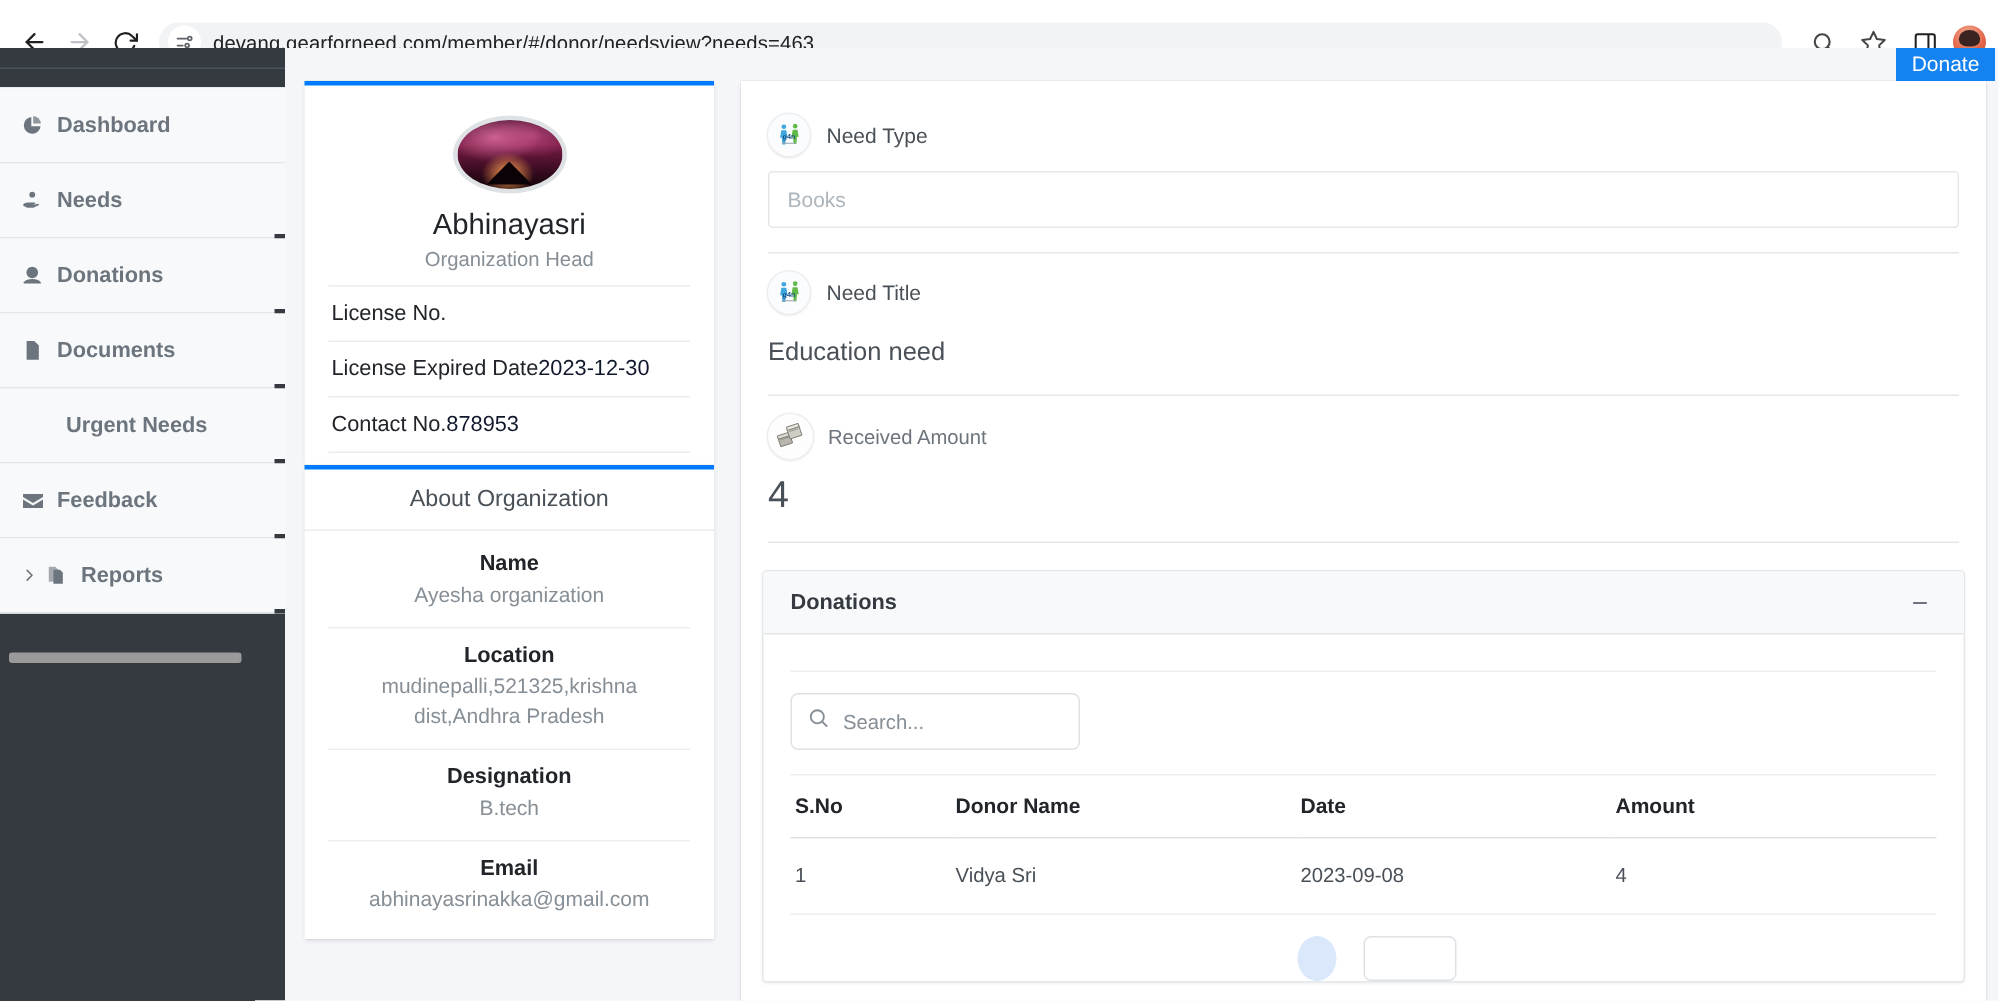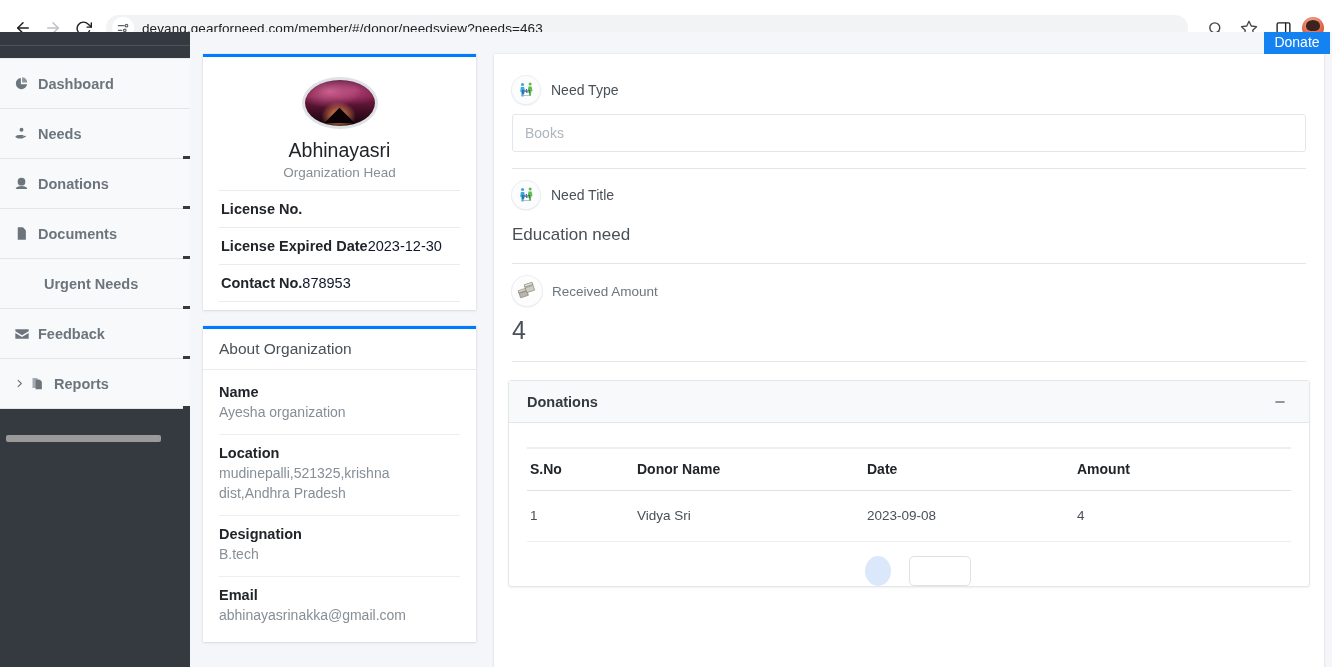--- a/index.html
+++ b/index.html
@@ -198,24 +198,24 @@
     color: #868e96;
     padding: 3px 0 10px;
   }
   .kv-row {
     border-top: 1px solid #e9ecef;
     padding: 10px 2px;
     font-size: 14.5px;
     color: #212529;
   }
   .kv-row:last-child { border-bottom: 1px solid #e9ecef; }
-  .kv-row b { font-weight: 700; }
+  .kv-row b { font-weight: 400; }
   .kv-val { color: #0f172a; font-weight: 400; }
 
-  .about-card { margin-top: 16px; padding-bottom: 6px; }
+  .about-card { padding-bottom: 6px; text-align: center; }
   .about-head {
     padding: 11px 16px 11px;
     font-size: 15.5px;
     color: #495057;
     border-bottom: 1px solid #e9ecef;
   }
   .about-body { padding: 4px 16px 0; }
   .ab-block { padding: 10px 0 11px; }
   .ab-block + .ab-block { border-top: 1px solid #eceef0; }
   .ab-label {
@@ -610,20 +610,31 @@
             <span class="collapse-icon">
               <svg width="14" height="14" viewBox="0 0 24 24" stroke="currentColor" stroke-width="2.2" stroke-linecap="round">
                   <line x1="5" y1="12" x2="19" y2="12"></line>
                 </svg>
             </span>
           </div>
 
           <div class="don-body">
             <div class="table-wrap">
 
+              <div class="search-zone">
+                <div class="search-box">
+                  <span>
+                    <svg width="15" height="15" viewBox="0 0 24 24" fill="none" stroke="#868e96" stroke-width="2" stroke-linecap="round">
+                        <circle cx="11" cy="11" r="7"></circle>
+                        <line x1="16.5" y1="16.5" x2="21" y2="21"></line>
+                      </svg>
+                  </span>
+                  <span class="search-ph">Search...</span>
+                </div>
+              </div>
 
               <table>
                 <thead>
                   <tr>
                     <th class="c1">S.No</th>
                     <th class="c2">Donor Name</th>
                     <th class="c3">Date</th>
                     <th class="c4">Amount</th>
                   </tr>
                 </thead>

